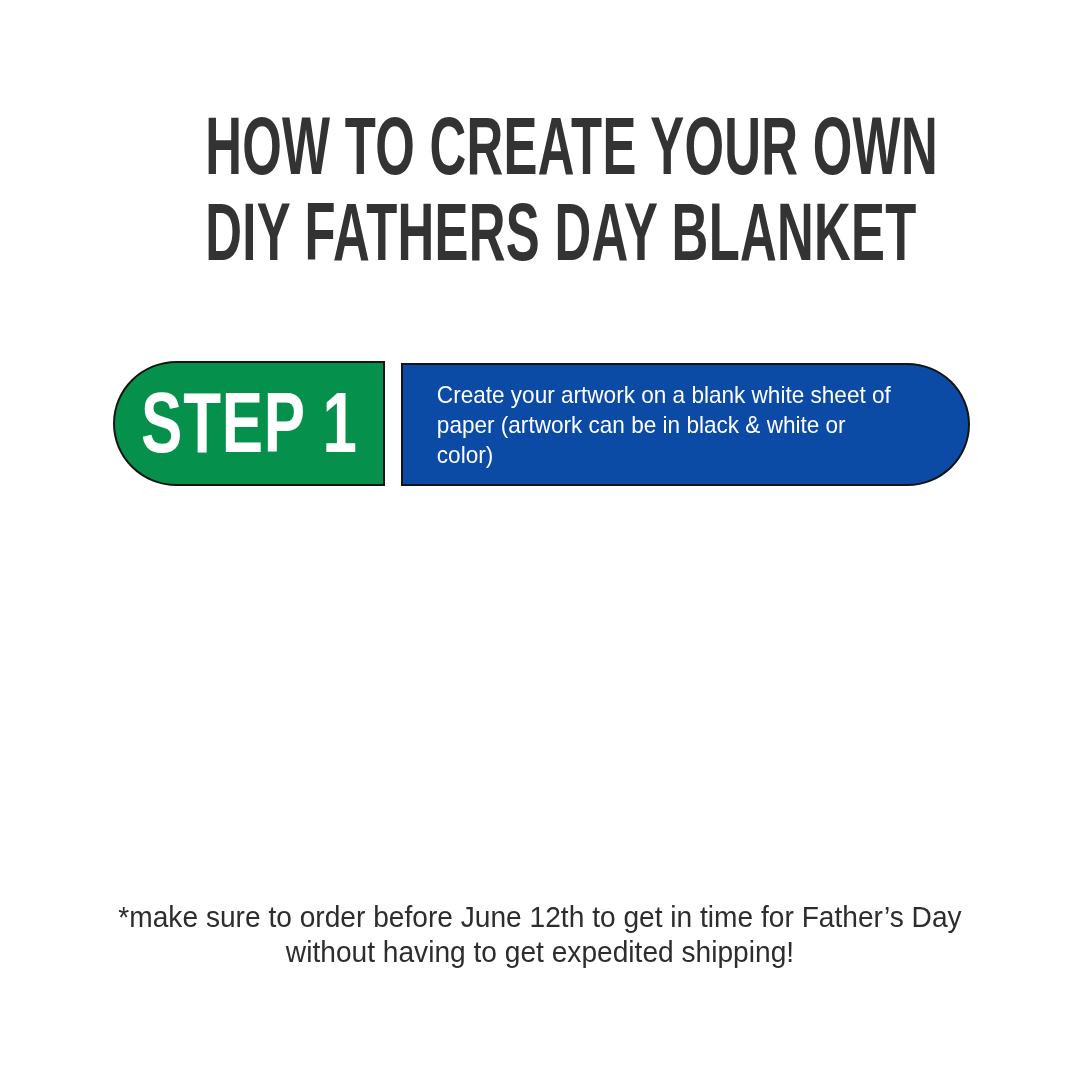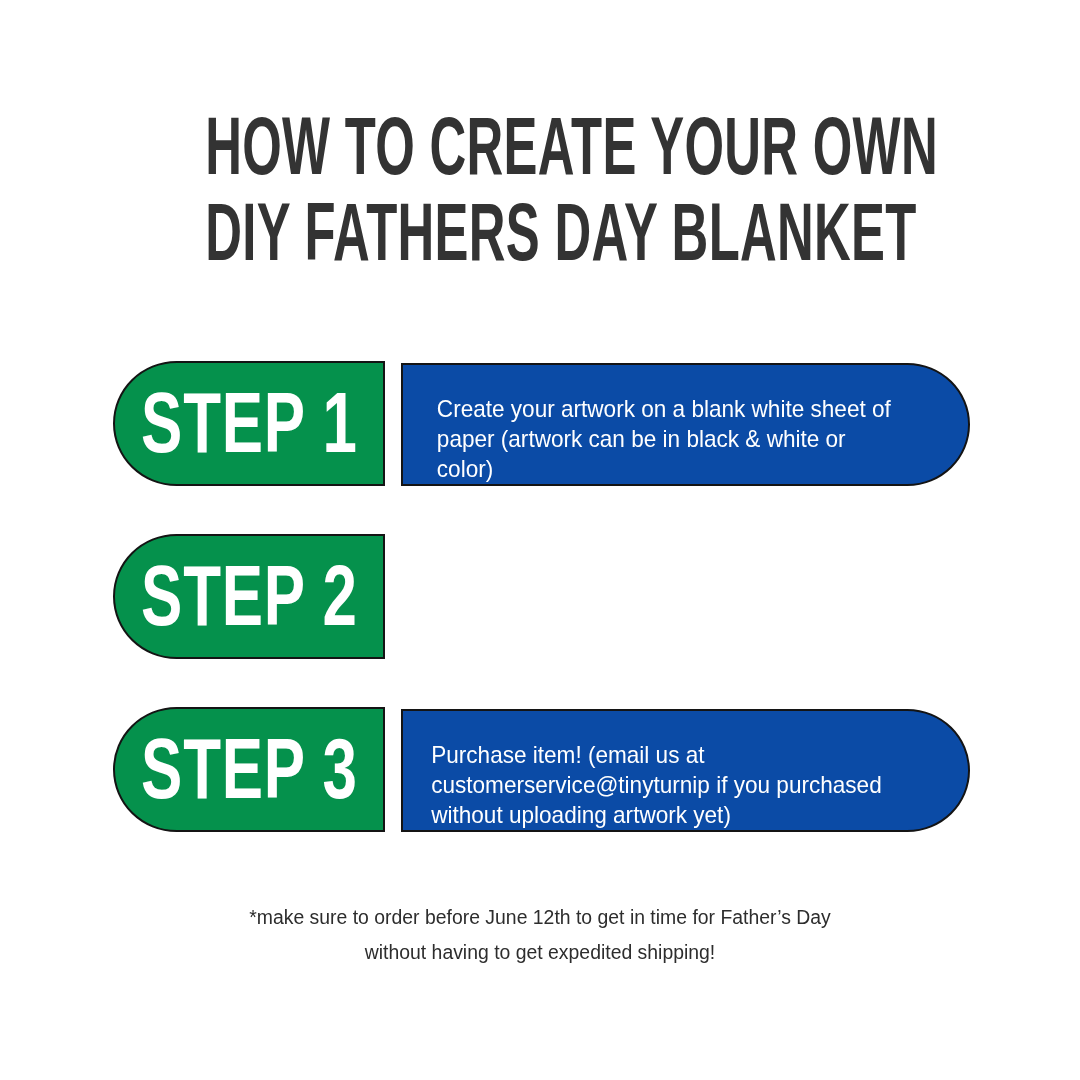--- a/index.html
+++ b/index.html
@@ -99,21 +99,21 @@
     width: 569px;
     height: 123px;
     background: #0b4ba6;
     border: 2px solid #141414;
     border-top-right-radius: 63px 62px;
     border-bottom-right-radius: 63px 62px;
     border-top-left-radius: 0;
     border-bottom-left-radius: 0;
     box-sizing: border-box;
     display: flex;
-    align-items: flex-end;
+    align-items: center;
   }
   .step-body-text {
     color: #ffffff;
     font-family: "Liberation Sans", sans-serif;
     font-size: 24px;
     line-height: 30px;
     padding: 0 34px 0 36px;
     transform: scaleX(0.94);
     transform-origin: left center;
     width: 106%;
@@ -126,21 +126,21 @@
 
   
   .footer-note {
     position: absolute;
     left: 0;
     top: 880px;
     width: 1080px;
     text-align: center;
     color: #2d2d2d;
     font-family: "Liberation Sans", sans-serif;
-    font-size: 20px;
+    font-size: 29px;
     line-height: 35px;
   }
   .footer-line {
     display: block;
     transform: scaleX(0.97);
     transform-origin: center center;
     white-space: nowrap;
   }
 </style>
 </head>
@@ -158,33 +158,22 @@
     <div class="step-row row1">
       <div class="step-badge">
         <span class="step-badge-label">STEP 1</span>
       </div>
       <div class="step-body">
         <span class="step-body-text">Create your artwork on a blank white sheet of paper (artwork can be in black &amp; white or color)</span>
       </div>
     </div>
 
     <div class="step-row row2">
-      <div class="step-badge">
-        <span class="step-badge-label">STEP 2</span>
-      </div>
     </div>
 
-    <div class="step-row row3">
-      <div class="step-badge">
-        <span class="step-badge-label">STEP 3</span>
-      </div>
-      <div class="step-body">
-        <span class="step-body-text">Purchase item! (email us at customerservice@tinyturnip if you purchased without uploading artwork yet)</span>
-      </div>
-    </div>
 
   </div>
 
   <div class="footer-note">
     <span class="footer-line">*make sure to order before June 12th to get in time for Father’s Day</span>
     <span class="footer-line">without having to get expedited shipping!</span>
   </div>
 
 </div>
 

